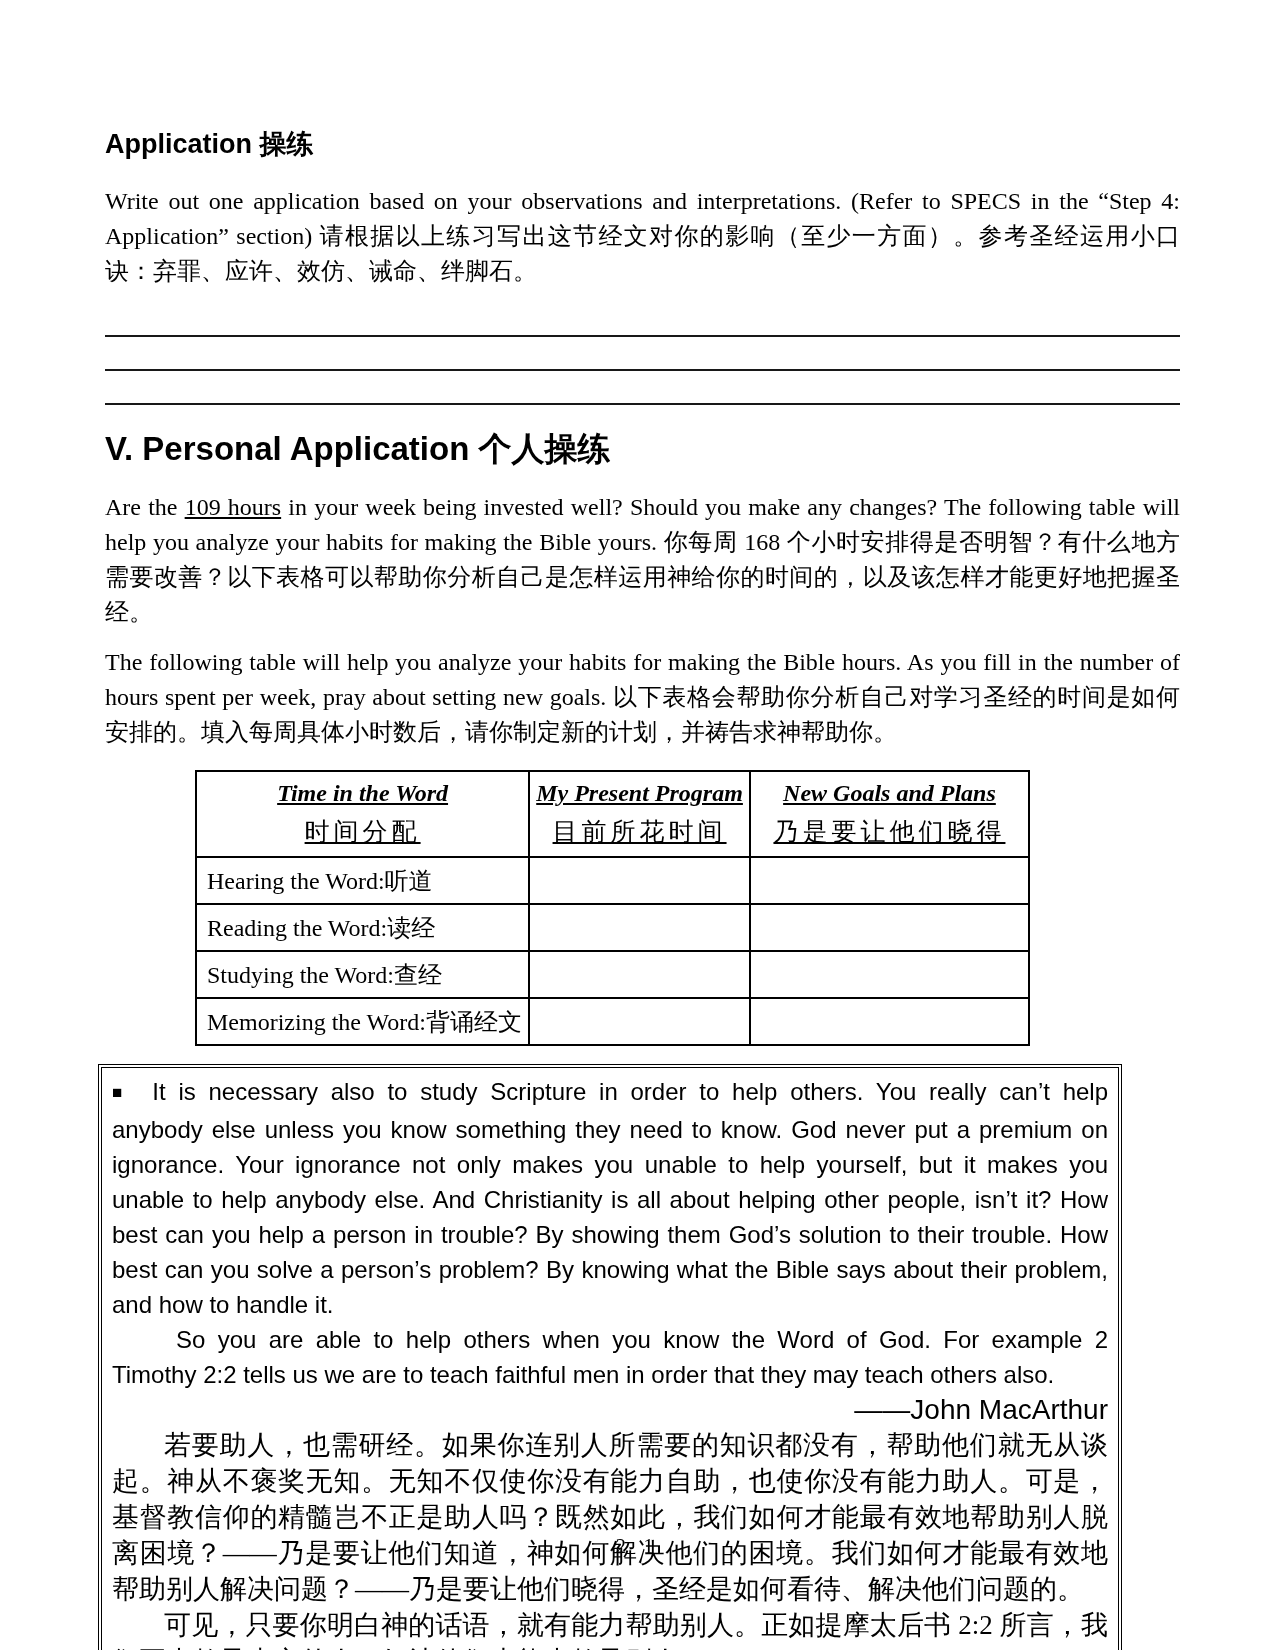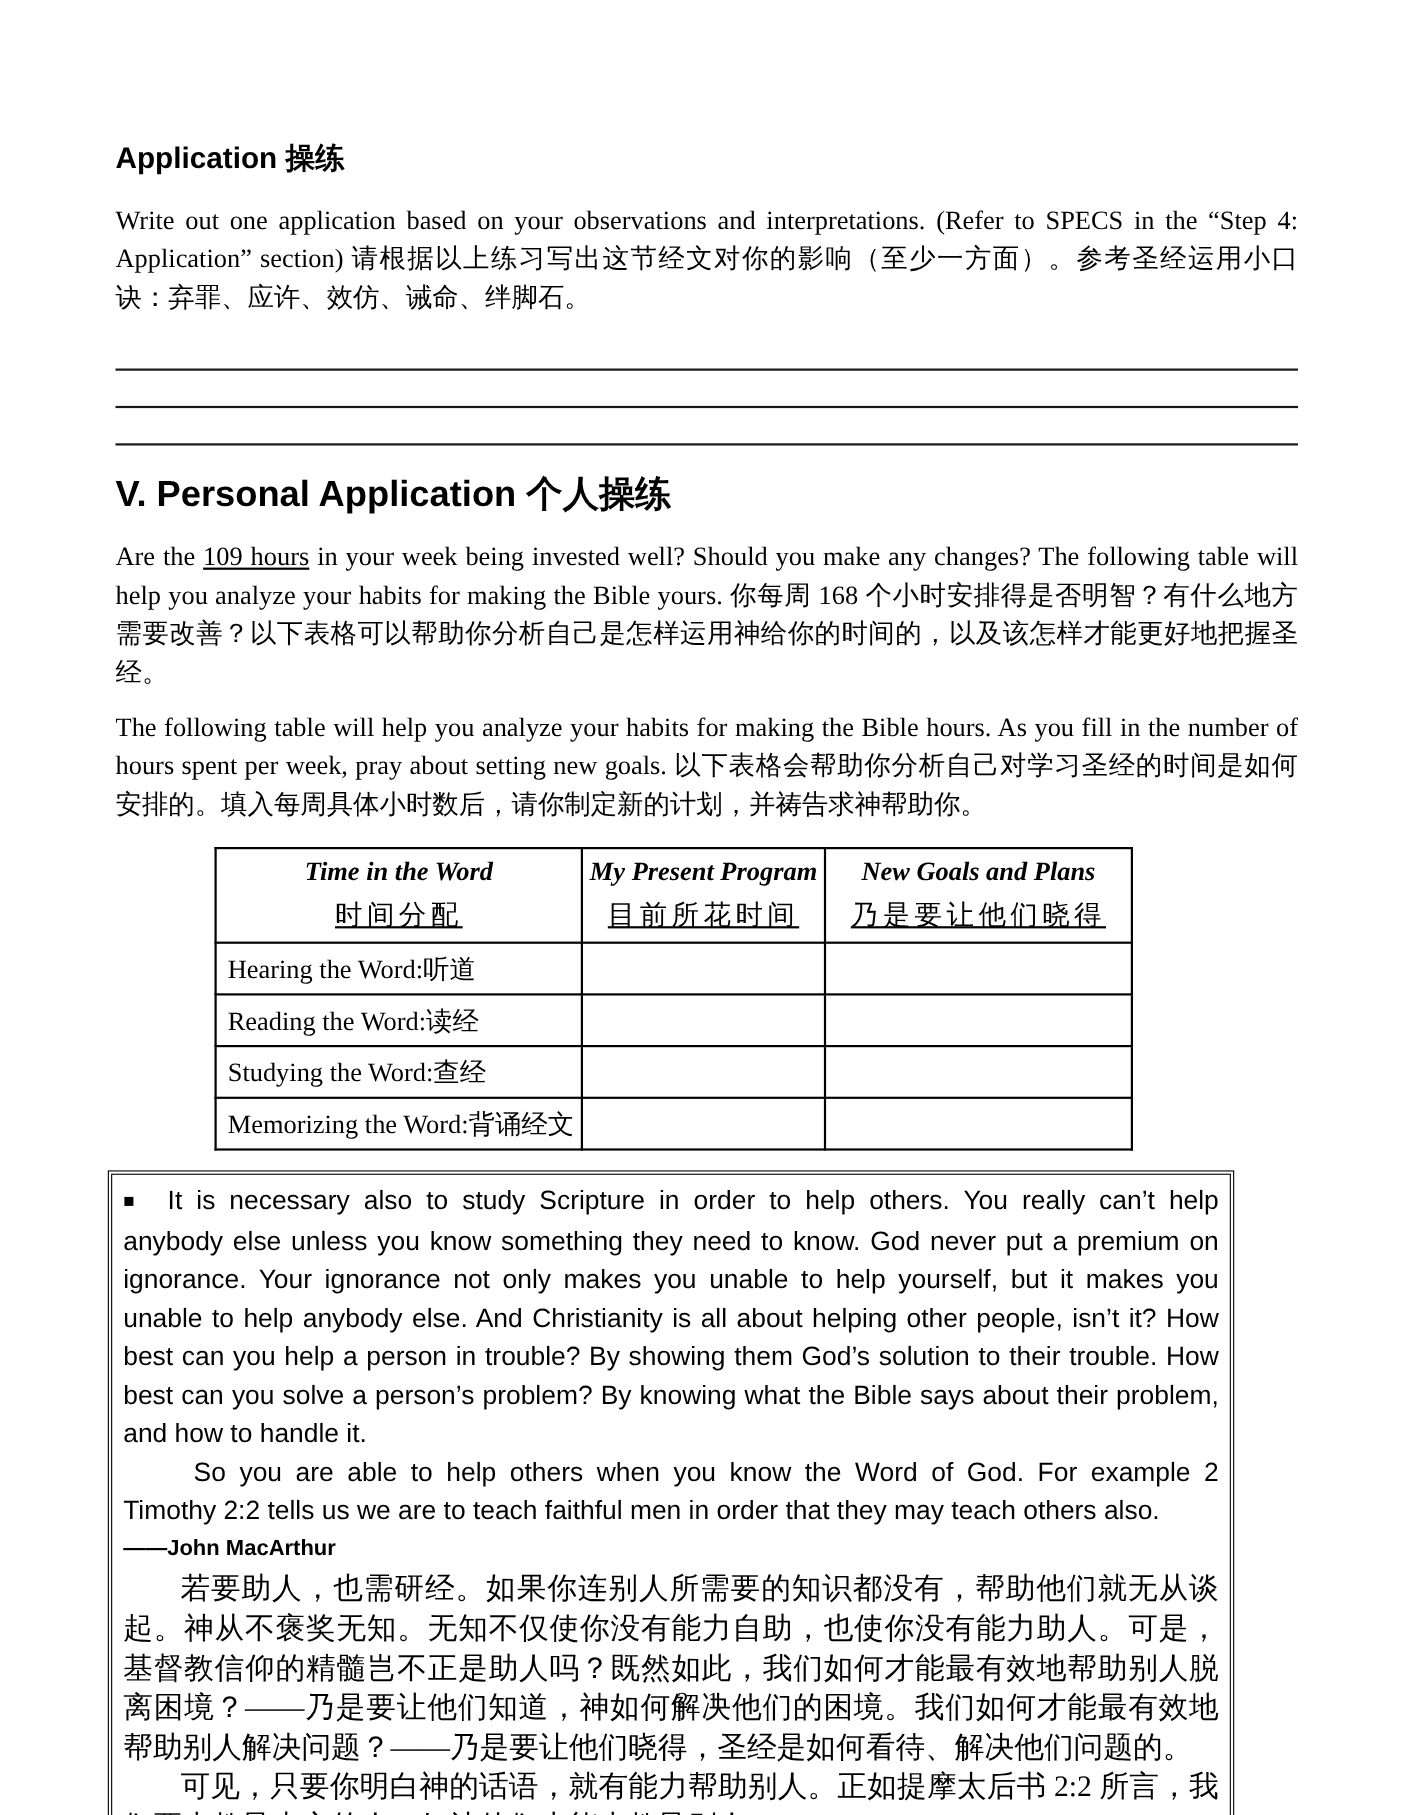--- a/index.html
+++ b/index.html
@@ -65,20 +65,21 @@
     height: 86px;
     text-align: center;
     padding: 6px 4px;
   }
   .word-table td { height: 47px; border-radius: 13px; }
   .th-en {
     display: block;
     font-weight: bold;
     font-style: italic;
     font-size: 24px;
+    text-decoration: underline;
     margin-bottom: 8px;
   }
   .th-zh {
     display: block;
     font-weight: normal;
     font-size: 25px;
     letter-spacing: 4px;
     text-decoration: underline;
   }
   .row-label {
@@ -102,23 +103,23 @@
   }
   .box-en.indent { text-indent: 64px; }
   .bullet {
     font-size: 17px;
     margin-right: 24px;
     position: relative;
     top: -2px;
   }
   .attribution-en {
     font-family: "Liberation Sans", sans-serif;
-    font-size: 20px;
+    font-size: 28px;
     line-height: 35px;
-    font-weight: bold;
+    text-align: right;
   }
   .box-zh {
     font-size: 27px;
     line-height: 36px;
     text-align: justify;
     text-indent: 52px;
     font-family: Liberation Serif, serif;
   }
 
   

